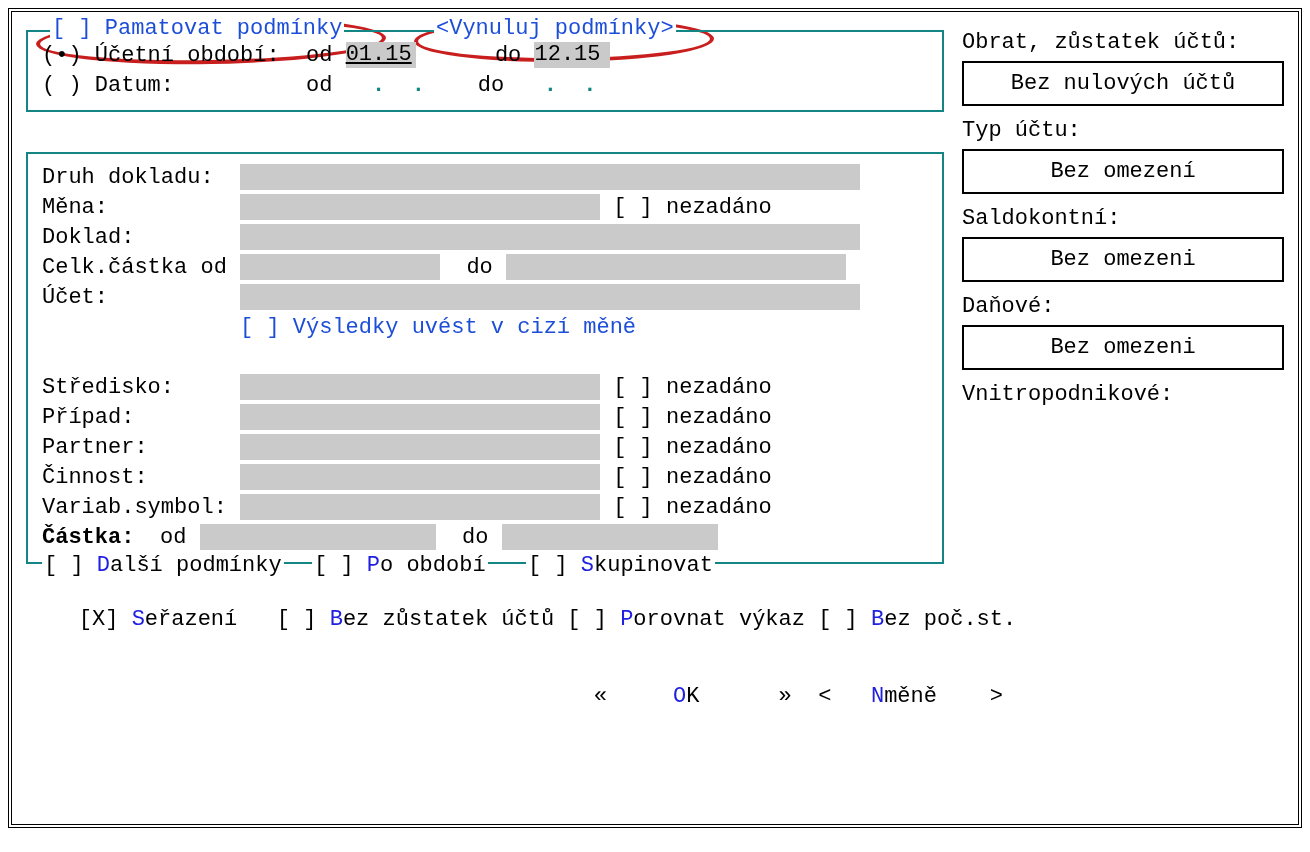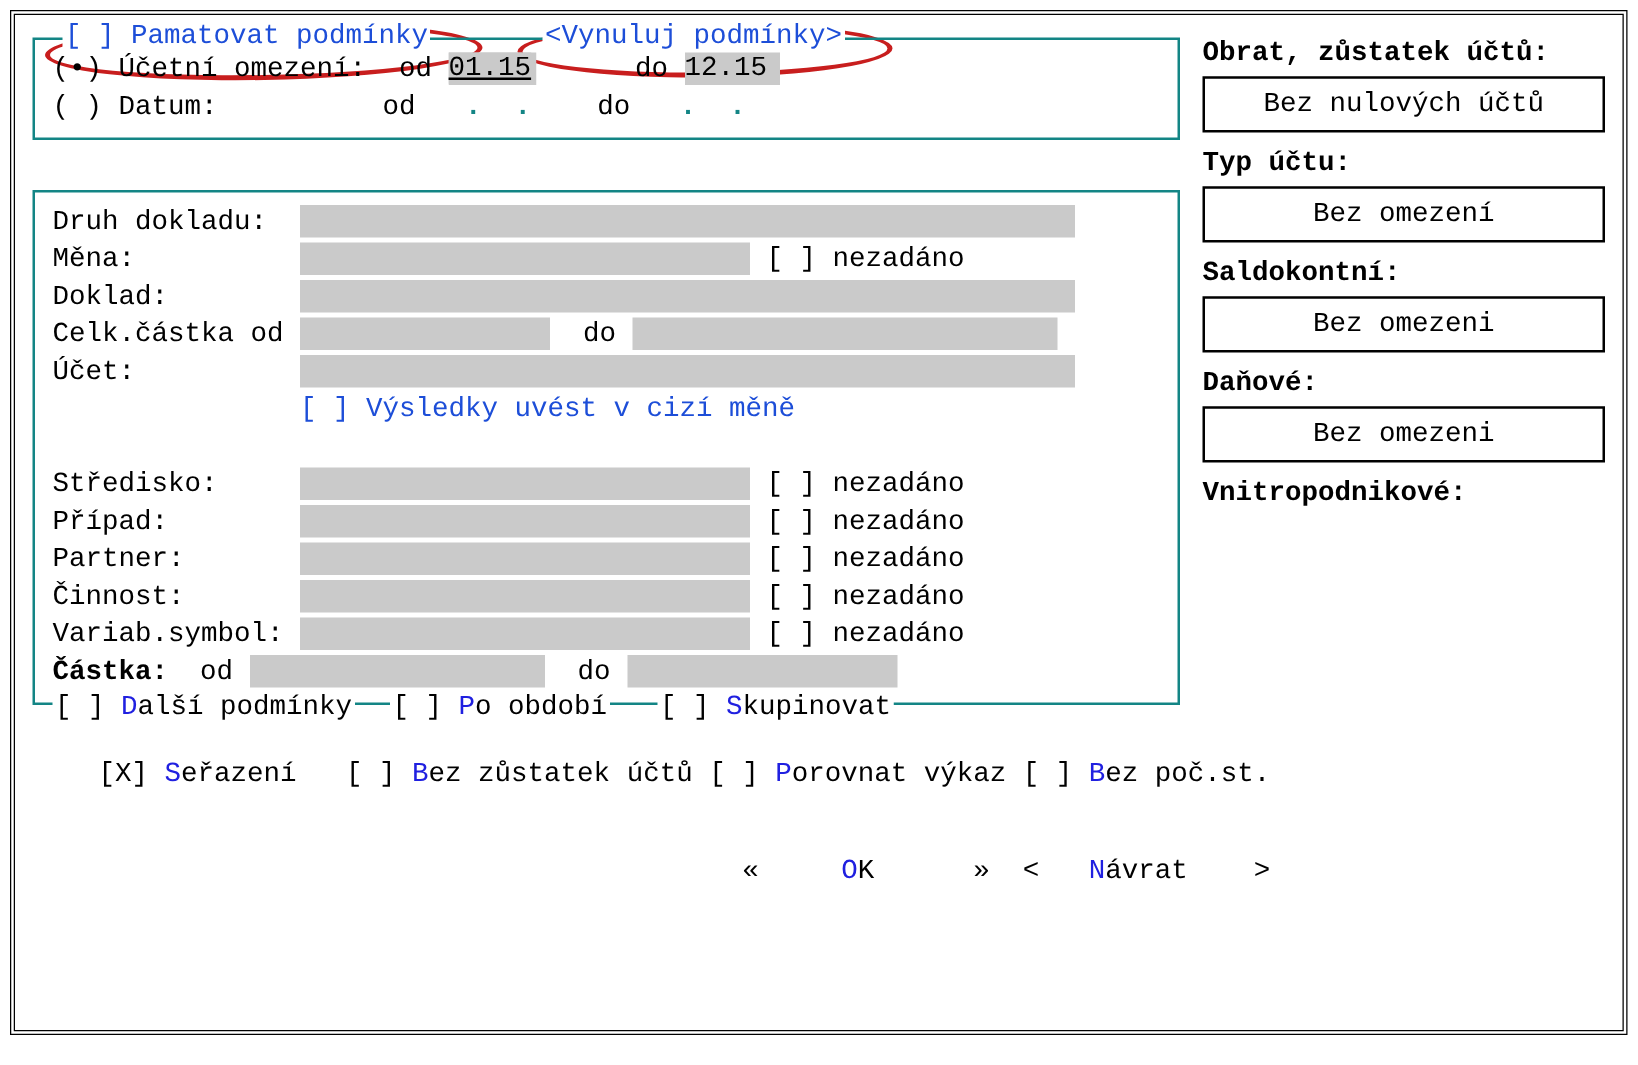--- a/index.html
+++ b/index.html
@@ -63,21 +63,20 @@
     background: #cacaca;
     display: inline-block;
     height: 26px;
     vertical-align: middle;
   }
   .underline { text-decoration: underline; }
   .dot-small { color: #138585; font-weight: bold; }
   .right-label {
     margin-top: 6px;
     margin-bottom: 6px;
-    font-weight: bold;
   }
   .right-btn {
     border: 2px solid #000;
     text-align: center;
     padding: 8px 4px;
     margin-bottom: 12px;
   }
   .post-bottom-legend {
     position:absolute;
     bottom:-16px;
@@ -110,21 +109,21 @@
   <div class="ellipse ell2"></div>
 
   <div class="main-layout">
     <div class="left-col">
 
       <div class="teal-box" style="margin-top:6px;">
         <span class="box-legend legend-left teal-text">[ ] Pamatovat podmínky</span>
         <span class="box-legend legend-right teal-text">&lt;Vynuluj podmínky&gt;</span>
 
         <div class="row">
-          <span>(•) Účetní omezení:</span>
+          <span>(•) Účetní období:</span>
           <span>  </span>
           <span>od</span>
           <span> </span>
           <span class="input-cell" style="width:70px; text-align:left;"><span class="underline" style="background:#cacaca;">01.15</span></span>
           <span>      </span>
           <span>do</span>
           <span> </span>
           <span class="input-cell" style="width:76px;"><span>12.15</span></span>
         </div>
         <div class="row">
@@ -223,16 +222,16 @@
       <div class="right-btn">Bez omezeni</div>
 
       <div class="right-label">Vnitropodnikové:</div>
     </div>
   </div>
 
   <div class="footer-row">
     <span><span>[X] </span><span class="blue-letter">S</span><span>eřazení</span></span><span>   [ ] </span><span><span class="blue-letter">B</span><span>ez zůstatek účtů </span></span><span><span>[ ] </span><span class="blue-letter">P</span><span>orovnat výkaz </span></span><span><span>[ ] </span><span class="blue-letter">B</span><span>ez poč.st.</span></span>
   </div>
   <div class="footer-row2">
-    <span>                                       </span><span>«</span><span>     </span><span><span class="blue-letter">O</span><span>K</span></span><span>      </span><span>»</span><span>  </span><span><span>&lt;</span><span>   </span><span class="blue-letter">N</span><span>ávrat</span><span>    </span><span>&gt;</span></span>
+    <span>                                       </span><span>«</span><span>     </span><span><span class="blue-letter">O</span><span>K</span></span><span>      </span><span>»</span><span>  </span><span><span>&lt;</span><span>   </span><span class="blue-letter">N</span><span>měně</span><span>    </span><span>&gt;</span></span>
   </div>
 
 </div>
 
 </body></html>

